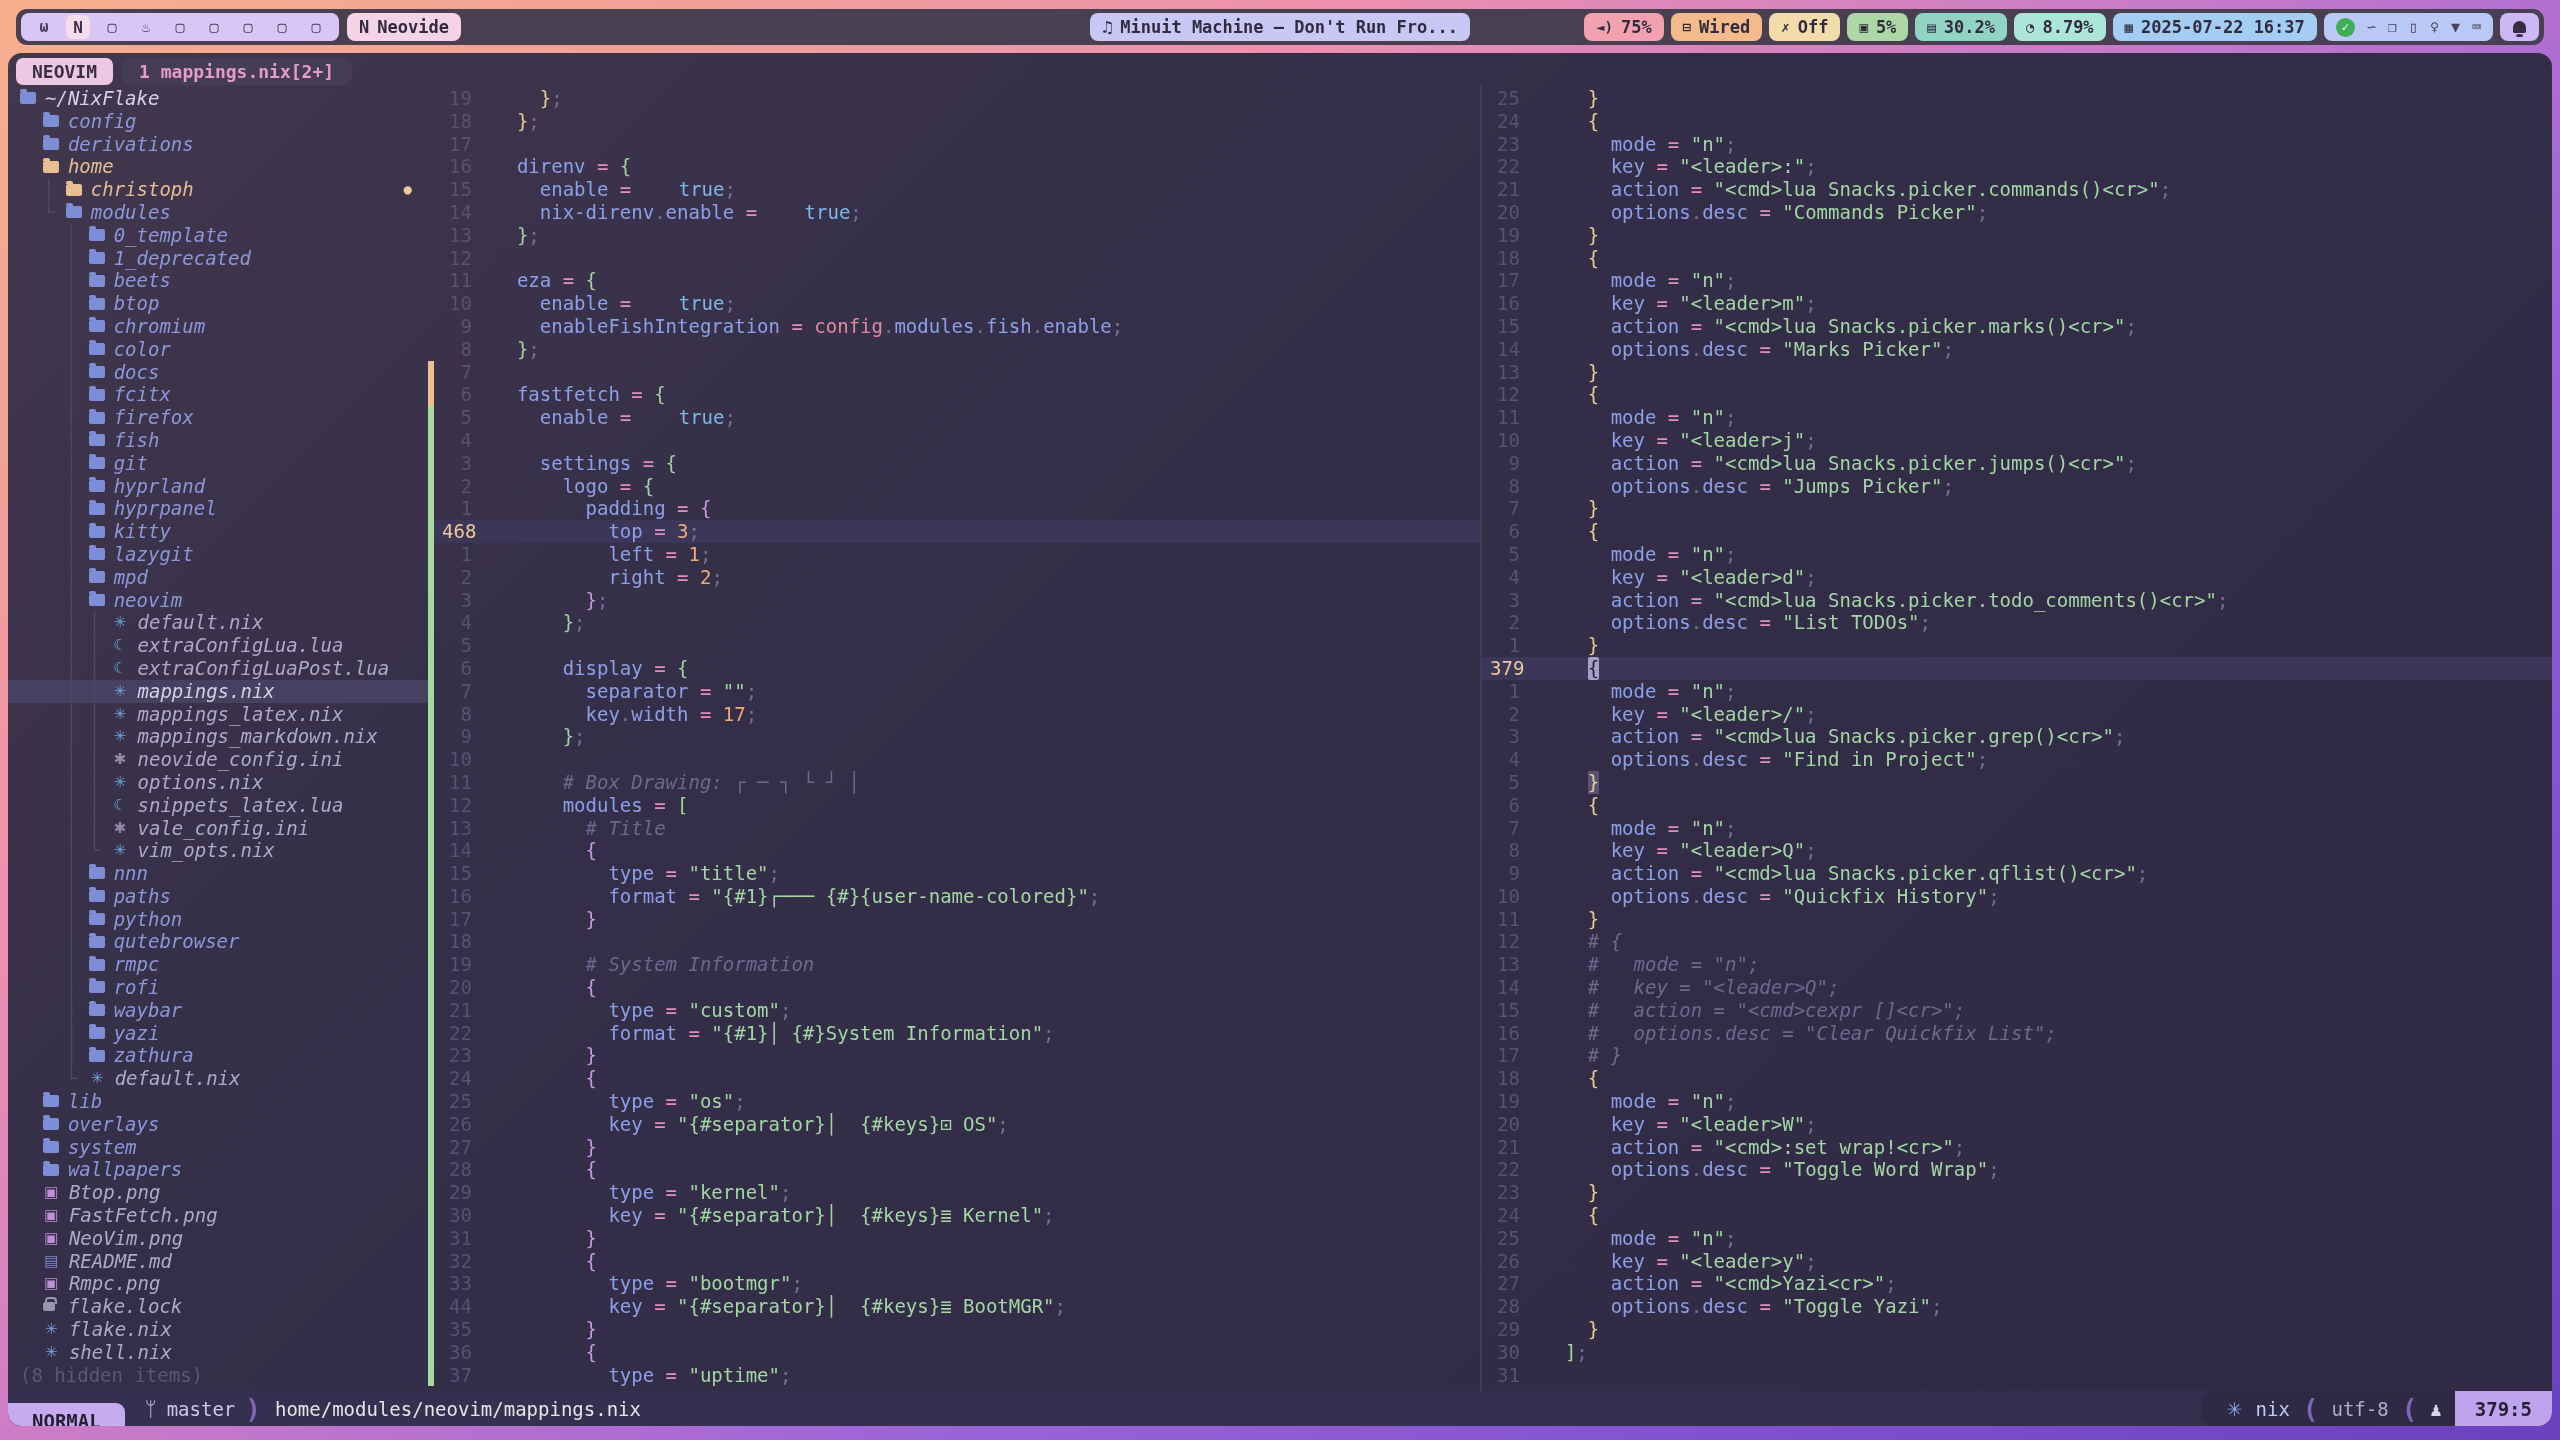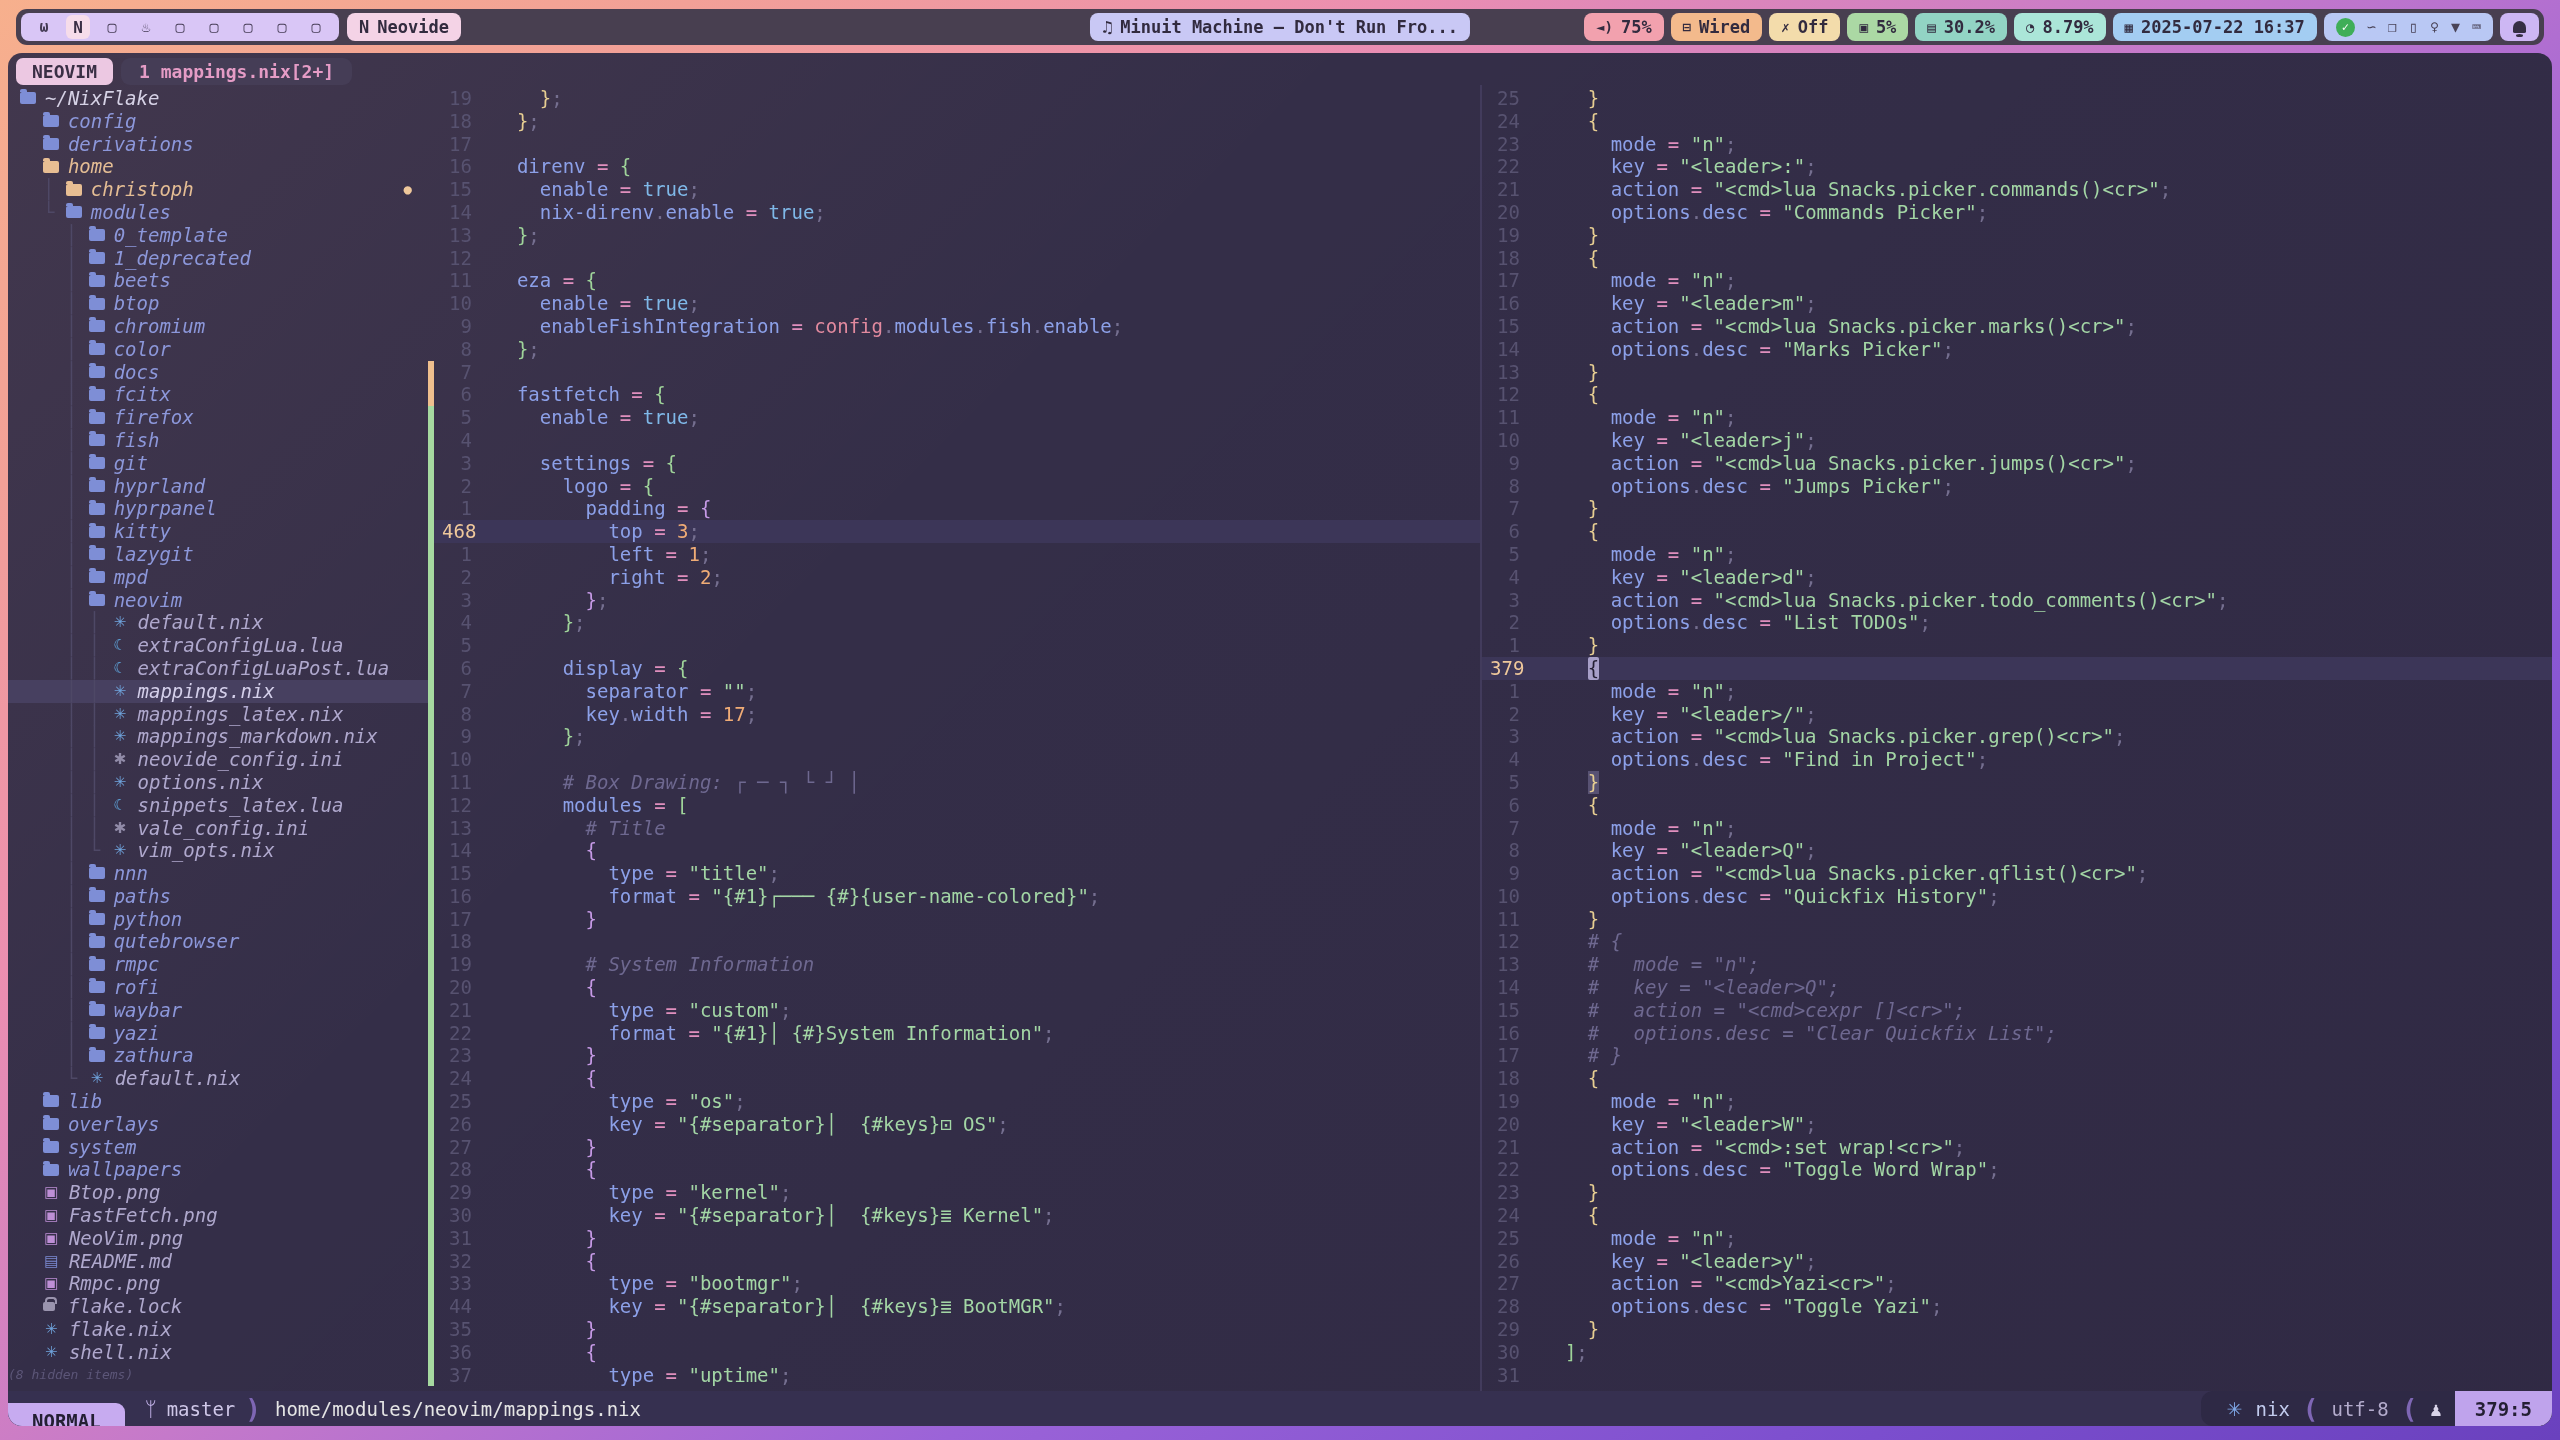--- a/index.html
+++ b/index.html
@@ -46,21 +46,21 @@
   .trow { height:22.8px; line-height:22.8px; white-space:pre; display:flex; align-items:center;
     position:relative; padding-left:12px;font-style:italic; }
   .trow.sel { background:#474060; }
   .gd { color:#4E4866; }
   .tlabel.dir  { color:#8C97DA; }
   .tlabel.root { color:#D6D2E6; }
   .tlabel.spec { color:#E4BD94; }
   .tlabel.file { color:#AFA8CD; }
   .trow.sel .tlabel { color:#D4CFEA; }
   .dot { position:absolute; right:16px; color:#EFC89B; font-size:14px; }
-  .hidden-note { color:#5C5678; font-style:italic; height:22.8px; line-height:22.8px; font-size:13px; }
+  .hidden-note { color:#5C5678; padding-left:12px; height:22.8px; line-height:22.8px; font-size:19px; }
   .ic { display:inline-block; margin-right:9px; }
   .icf { position:relative; width:16px; height:12px; background:#7E8ED6; border-radius:2px; vertical-align:0; }
   .icf::before { content:""; position:absolute; top:-3px; left:0; width:7px; height:3px;
     background:inherit; border-radius:2px 2px 0 0; }
   .icf.peach { background:#E8BE93; }
   .icg { width:17px; text-align:center; font-family:"DejaVu Sans",sans-serif; font-size:15px; }
   .ic-nix { color:#6FA3DC; } .ic-lua { color:#5FA8E0; } .ic-ini { color:#918BA8; }
   .ic-img { color:#BE8FD6; } .ic-md  { color:#7B8BD4; }
   .ic-lock { width:12px; height:9px; background:#9A94AE; border-radius:2px; position:relative; margin-right:13px; vertical-align:0; }
   .ic-lock::before { content:""; position:absolute; top:-5px; left:2px; width:8px; height:5px;
@@ -71,21 +71,21 @@
   .vsep { width:2px; background:#423B5C; flex:0 0 2px; }
   .pane.right { flex:1; }
   .crow { display:flex; height:22.8px; line-height:22.8px; white-space:pre; font-size:19px; }
   .crow.clbg { background:#3C3658; }
   .sg { flex:0 0 6px; }
   .sg.add { background:#A6D9A0; }
   .sg.chg { background:#EFBF8E; }
   .ln { flex:0 0 60px; text-align:right; padding-right:22px; color:#575270; }
   .ln.cl { text-align:left; padding-left:8px; padding-right:0; color:#EFC89B; }
   .tk-tx { color:#8F89AB; } .tk-id { color:#8CA0E8; } .tk-op { color:#E08FBE; }
-  .tk-num { color:#F0AC76; } .tk-bool { color:#7FB8E8; } .tk-kw { color:#E28A9F; }
+  .tk-num { color:#F0AC76; } .tk-bool { color:#7FB8E8;margin-left:36px; } .tk-kw { color:#E28A9F; }
   .tk-str { color:#A3D6A5; } .tk-b1 { color:#9FD49A; } .tk-b2 { color:#C69AE6; }
   .tk-b3 { color:#E7CE92; } .tk-pn { color:#756F90; }
   .tk-cm { color:#6E6890; font-style:italic; }
   .tk-cur { background:#A79FC8; color:#241F33; border-radius:2px; }
   .tk-mp { background:#585273; color:#E7CE92; }
   
   .statusline { position:absolute; bottom:0; left:0; right:0; height:35px; background:#363050;
     display:flex; align-items:center; font-size:19px; }
   .st-mode { background:#C7ABF0; color:#241F33; font-weight:bold; height:100%;
     display:flex; align-items:center; padding:0 24px; border-radius:0 9px 9px 0;margin-top:24px; }

